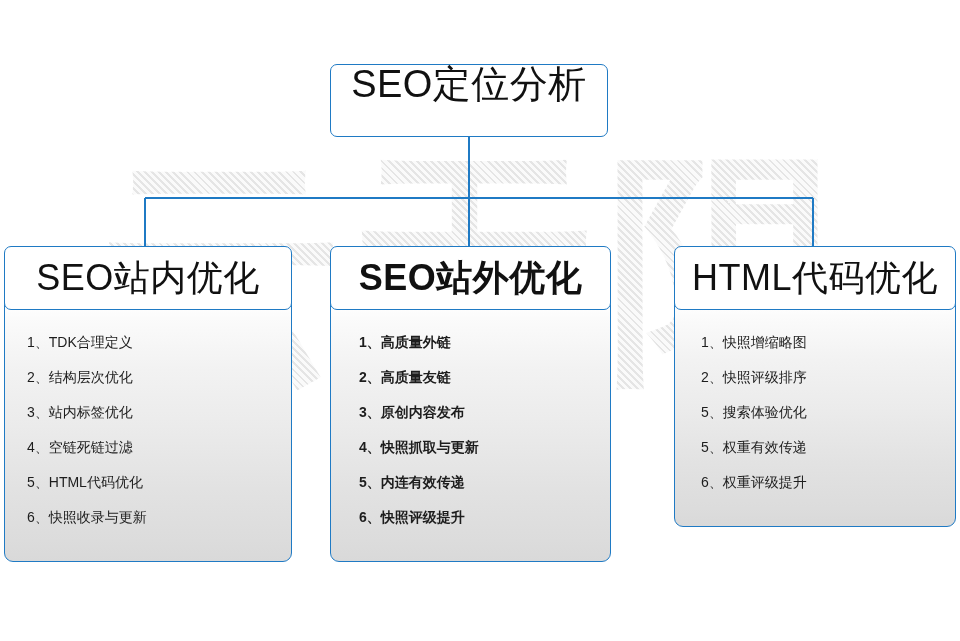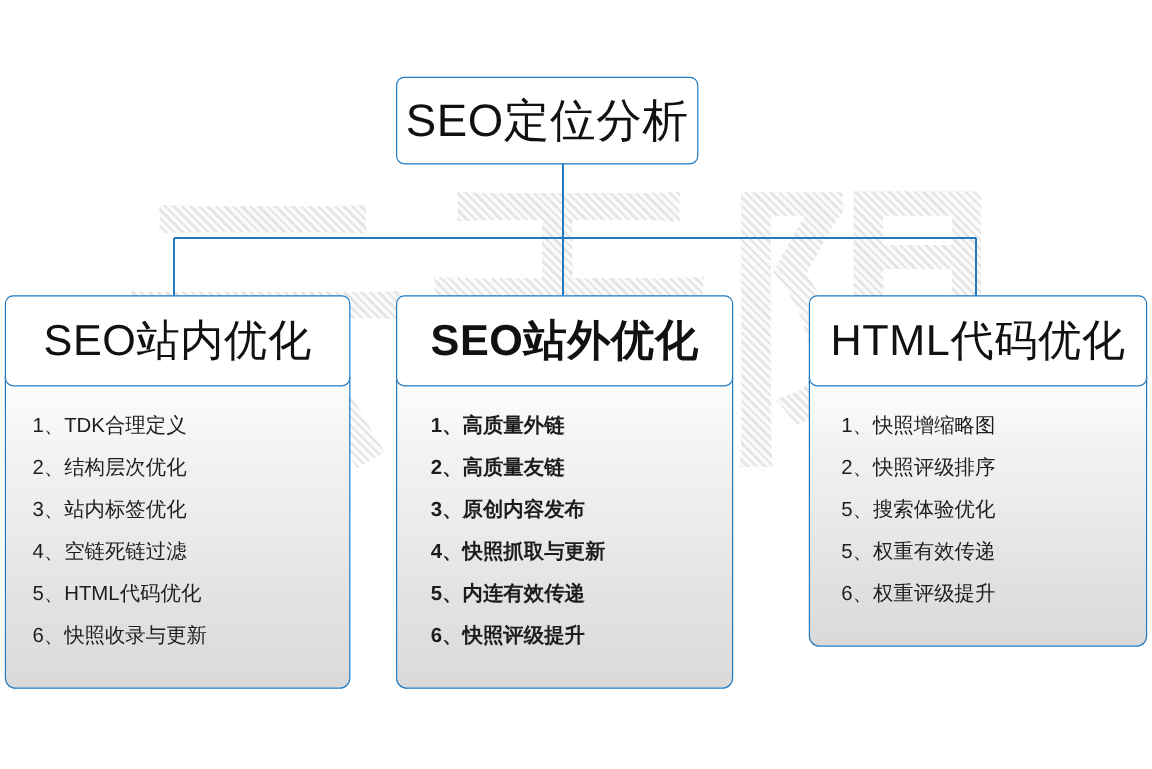--- a/index.html
+++ b/index.html
@@ -57,47 +57,47 @@
     height: 641px;
     z-index: 1;
     pointer-events: none;
   }
 
   
   #root-node {
     position: absolute;
     left: 330px;
     top: 64px;
-    width: 252px;
+    width: 278px;
     height: 73px;
     box-sizing: border-box;
     border: 1.4px solid #1f7ac4;
     border-radius: 7px;
     background: #ffffff;
     display: flex;
-    align-items: center;
+    align-items: flex-start;
     justify-content: center;
     z-index: 3;
   }
   #root-node .node-title {
     font-size: 38px;
     color: #111111;
     letter-spacing: 0.5px;
     line-height: 1;
   }
 
   
   .column {
     position: absolute;
     z-index: 2;
   }
   .col-header {
     position: relative;
     box-sizing: border-box;
-    height: 76px;
+    height: 64px;
     border: 1.4px solid #1f7ac4;
     border-radius: 7px;
     background: #ffffff;
     display: flex;
     align-items: center;
     justify-content: center;
     z-index: 3;
     text-align: right;
   }
   .col-header .col-title {
@@ -123,21 +123,21 @@
         #d9d9d9 100%);
     padding: 22px 0 26px 0;
     z-index: 2;
   }
   .col-list {
     list-style: none;
     margin: 0;
     padding: 0;
   }
   .col-list li {
-    font-size: 17px;
+    font-size: 14px;
     line-height: 35px;
     color: #1d1d1d;
     white-space: nowrap;
   }
 
   
   #column-1 { left: 4px;   top: 246px; width: 288px; }
   #column-1 .col-list li { padding-left: 22px; }
   #column-2 { left: 330px; top: 246px; width: 281px; font-weight: bold; }
   #column-2 .col-list li { padding-left: 28px; }

